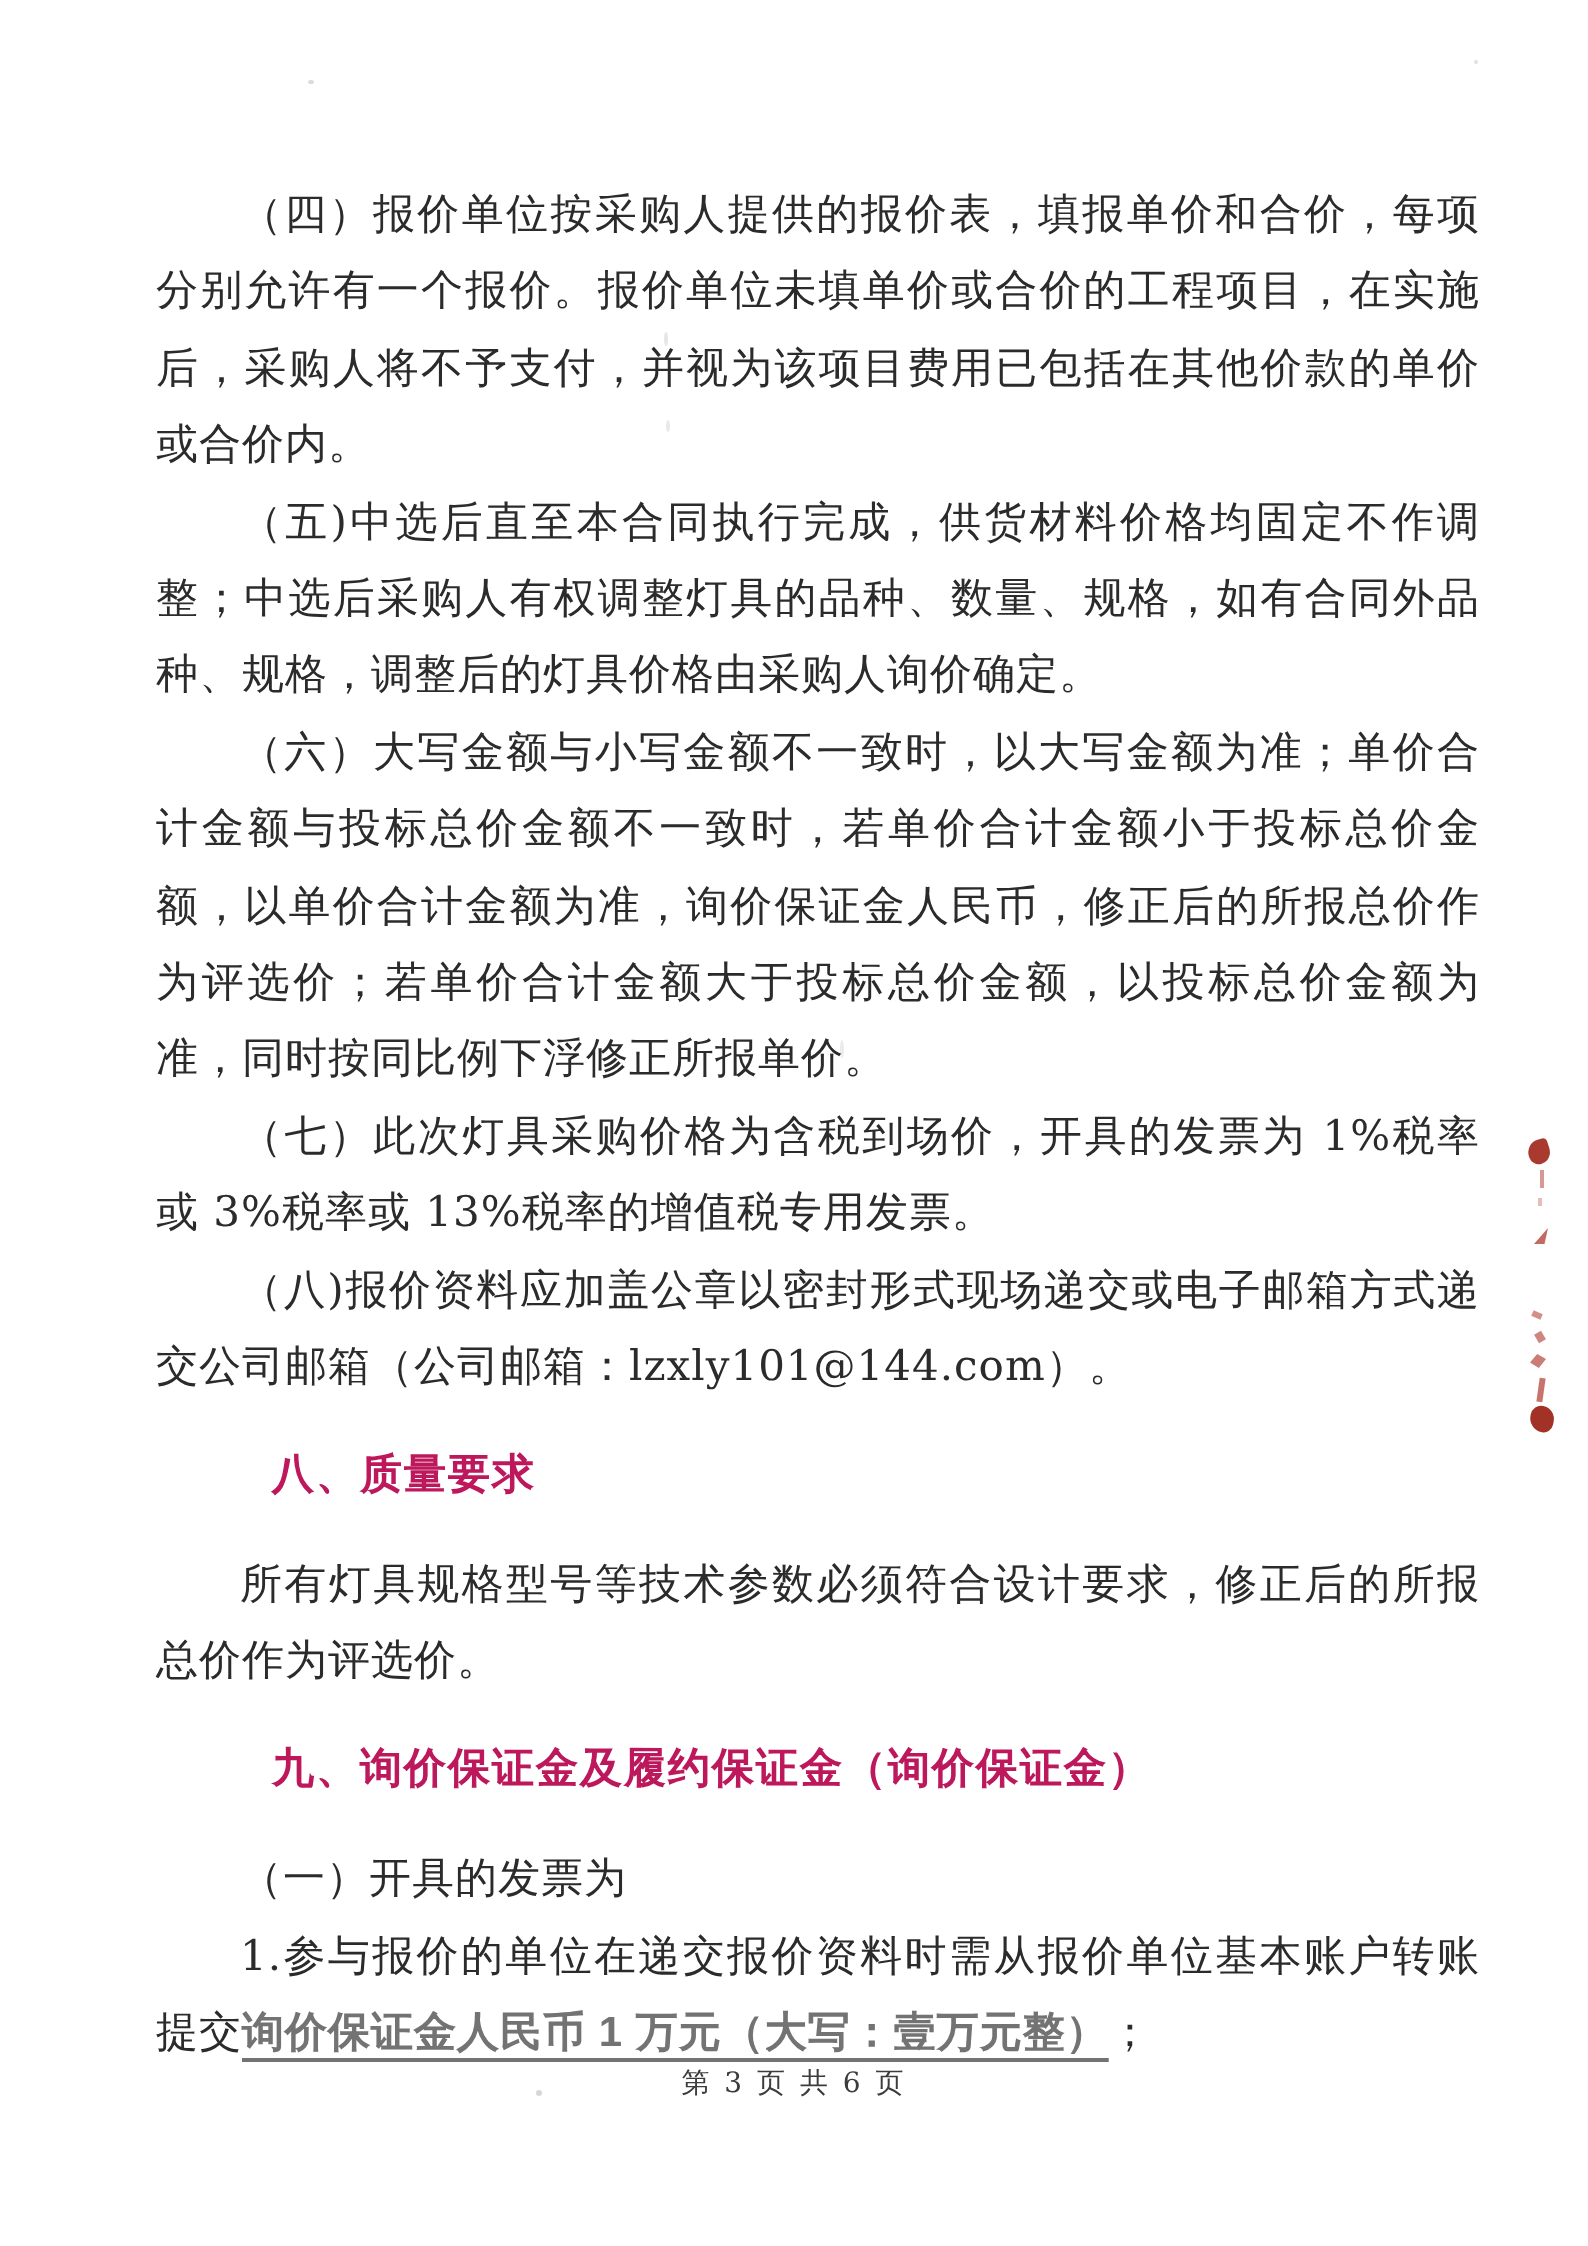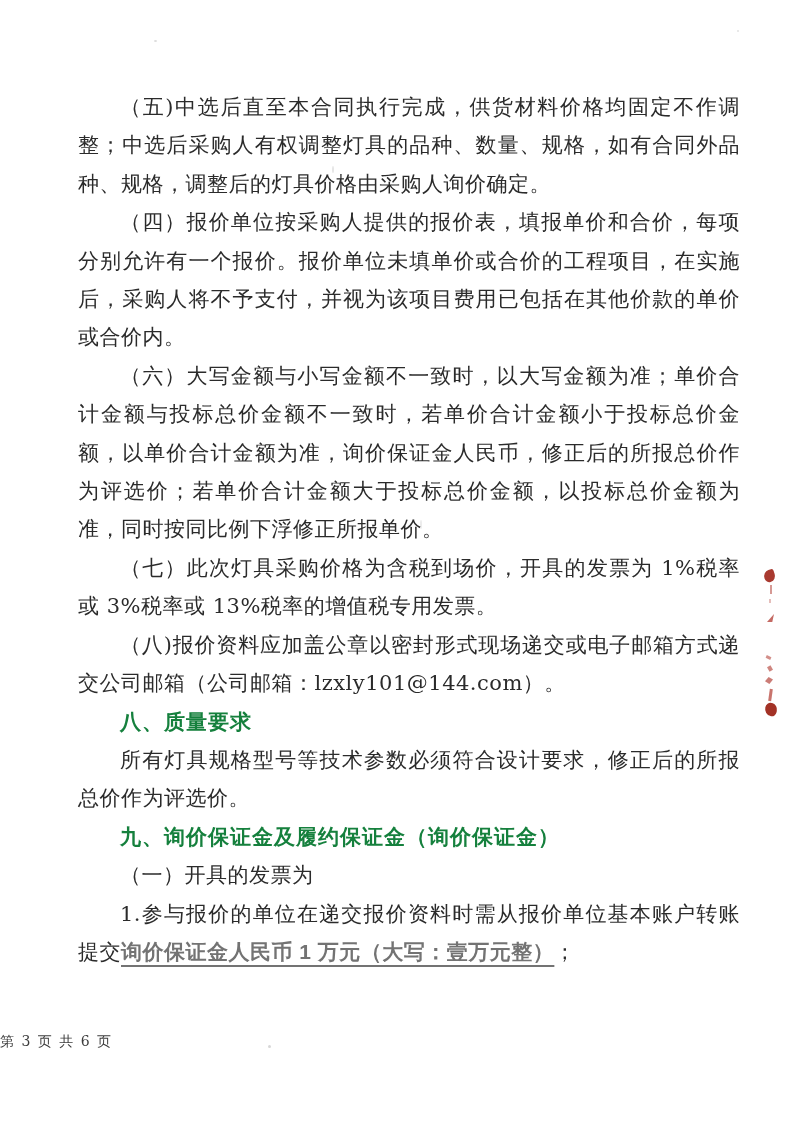--- a/index.html
+++ b/index.html
@@ -23,40 +23,40 @@
     line-height: 38.4px;
     color: #2b2b2b;
     text-align: justify;
     letter-spacing: 0.5px;
   }
   .para {
     margin: 0;
     text-indent: 2em;
   }
   .heading {
-    margin: 0;
+    margin: 16px;
     text-indent: 2em;
     font-family: "Liberation Sans", "DejaVu Sans", sans-serif;
     font-weight: 700;
-    color: #15803d;
+    color: #be185d;
     letter-spacing: 1px;
   }
   .emphasis {
     font-family: "Liberation Sans", "DejaVu Sans", sans-serif;
     font-weight: 700;
     color: #737373;
     text-decoration: underline;
     text-decoration-thickness: 2px;
     text-underline-offset: 6px;
   }
   .footer {
     position: absolute;
     left: 0; top: 1033px;
     width: 100%;
-    text-align: left;
+    text-align: center;
     font-size: 14px;
     letter-spacing: 1.5px;
     color: #3c3c3c;
   }
   
   .ink { position: absolute; background: #b5453c; }
   .ink-blob-1 {
     left: 764px; top: 570px; width: 11px; height: 12px;
     border-radius: 60% 20% 55% 45%;
     background: #a93a30;
@@ -88,22 +88,22 @@
   .speck-4 { left: 333px; top: 210px; width: 2px; height: 6px; opacity: .22; }
   .speck-5 { left: 268px; top: 1045px; width: 3px; height: 3px; opacity: .4; }
   .speck-6 { left: 420px; top: 520px; width: 2px; height: 9px; opacity: .2; }
 </style>
 </head>
 <body>
 
 <div class="page">
 
   <main class="text-block">
+    <p class="para">（四）报价单位按采购人提供的报价表，填报单价和合价，每项分别允许有一个报价。报价单位未填单价或合价的工程项目，在实施后，采购人将不予支付，并视为该项目费用已包括在其他价款的单价或合价内。</p>
     <p class="para">（五)中选后直至本合同执行完成，供货材料价格均固定不作调整；中选后采购人有权调整灯具的品种、数量、规格，如有合同外品种、规格，调整后的灯具价格由采购人询价确定。</p>
-    <p class="para">（四）报价单位按采购人提供的报价表，填报单价和合价，每项分别允许有一个报价。报价单位未填单价或合价的工程项目，在实施后，采购人将不予支付，并视为该项目费用已包括在其他价款的单价或合价内。</p>
     <p class="para">（六）大写金额与小写金额不一致时，以大写金额为准；单价合计金额与投标总价金额不一致时，若单价合计金额小于投标总价金额，以单价合计金额为准，询价保证金人民币，修正后的所报总价作为评选价；若单价合计金额大于投标总价金额，以投标总价金额为准，同时按同比例下浮修正所报单价。</p>
     <p class="para">（七）此次灯具采购价格为含税到场价，开具的发票为 1%税率或 3%税率或 13%税率的增值税专用发票。</p>
     <p class="para">（八)报价资料应加盖公章以密封形式现场递交或电子邮箱方式递交公司邮箱（公司邮箱：lzxly101@144.com）。</p>
 
     <p class="heading">八、质量要求</p>
     <p class="para">所有灯具规格型号等技术参数必须符合设计要求，修正后的所报总价作为评选价。</p>
 
     <p class="heading">九、询价保证金及履约保证金（询价保证金）</p>
     <p class="para">（一）开具的发票为</p>
 

